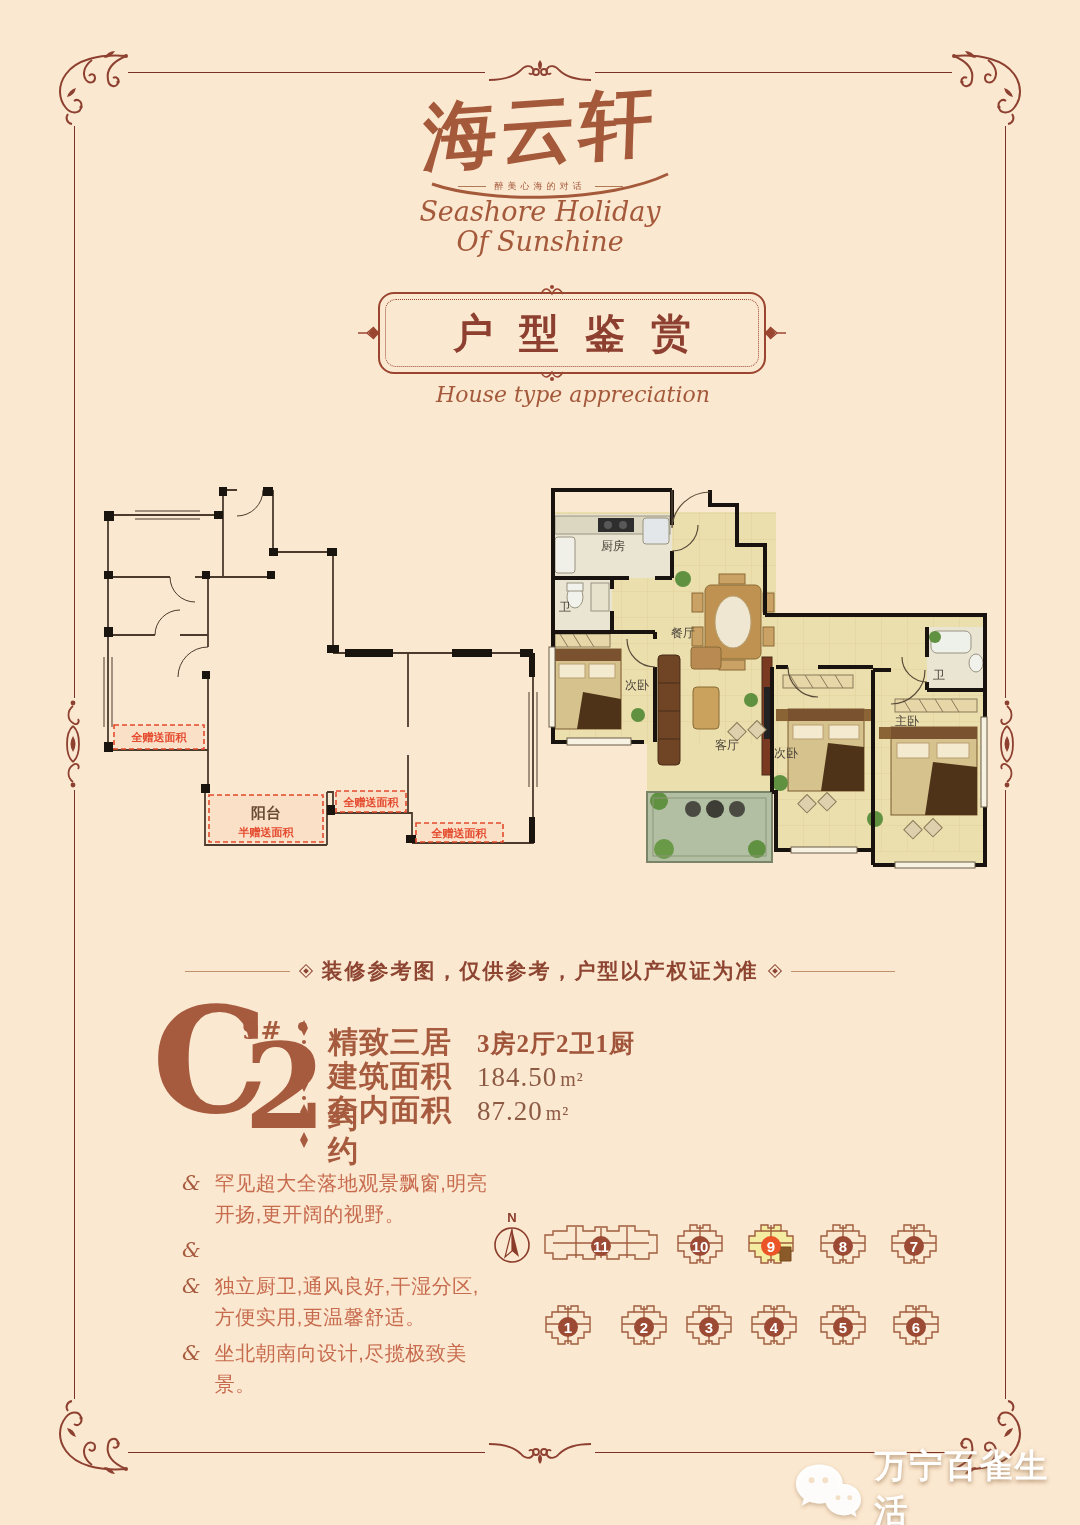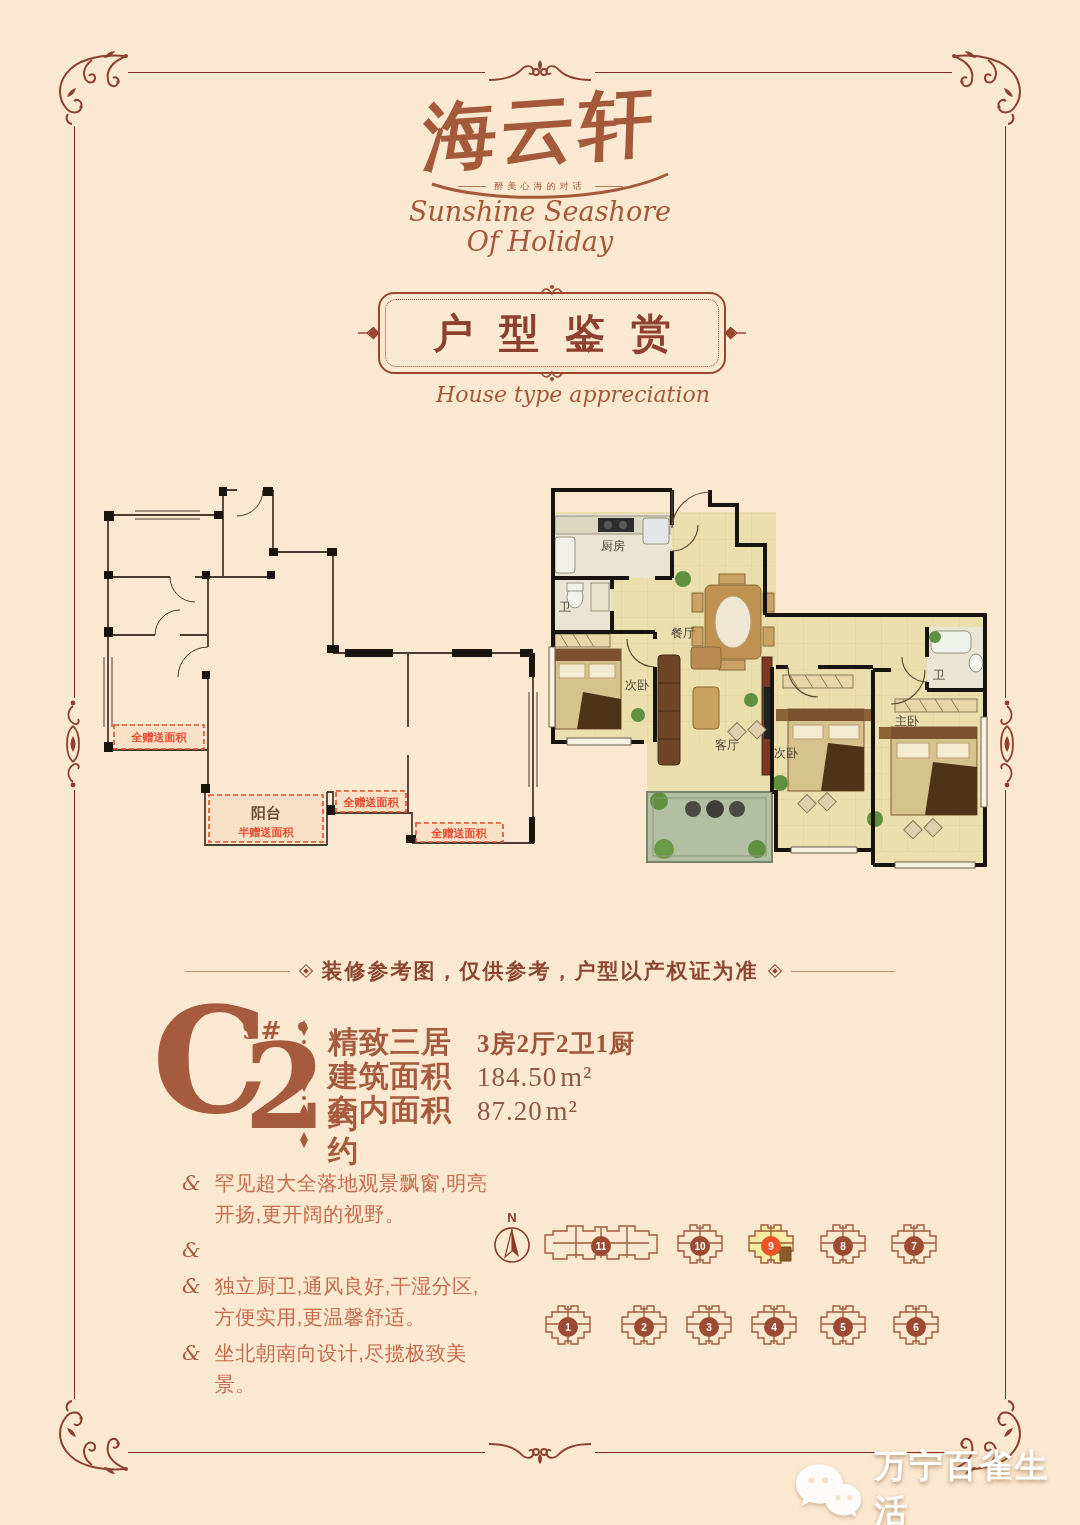--- a/index.html
+++ b/index.html
@@ -20,21 +20,21 @@
   
   .brand{position:absolute;left:0;top:92px;width:1080px;text-align:center;color:#a4593b;}
   .brand-title{display:inline-block;font-family:"DejaVu Serif","Liberation Serif",serif;font-weight:bold;
                font-size:74px;line-height:1;color:#a4593b;transform:rotate(-4deg) skewX(-6deg);letter-spacing:4px;}
   .brand-swash{position:absolute;left:430px;top:78px;}
   .brand-tagline{margin-top:14px;font-size:9px;letter-spacing:4px;color:#a4593b;}
   .tdash{display:inline-block;width:28px;height:1px;background:#b07a55;vertical-align:middle;margin:0 9px;}
   .brand-en{margin-top:4px;font-family:"DejaVu Serif","Liberation Serif",serif;font-style:italic;
             font-size:27px;line-height:30px;color:#a4593b;}
   
-  .banner{position:absolute;left:378px;top:292px;width:344px;height:78px;border:2.5px solid #9a4530;border-radius:16px;}
+  .banner{position:absolute;left:378px;top:292px;width:344px;height:78px;border:2.5px solid #9a4530;border-radius:16px;padding-left:40px;}
   .banner::before{content:'';position:absolute;inset:5px;border:1.5px dotted #9a4530;border-radius:11px;}
   .banner-title{position:absolute;inset:0;display:flex;align-items:center;justify-content:center;
                 font-family:"Liberation Serif","DejaVu Serif",serif;font-weight:bold;font-size:40px;
                 color:#8d4030;letter-spacing:26px;padding-left:26px;}
   .banner-wing{position:absolute;top:30px;}
   .wing-l{left:-22px;} .wing-r{right:-22px;transform:scaleX(-1);}
   .banner-tre{position:absolute;left:159px;}
   .tre-t{top:-12px;} .tre-b{bottom:-12px;transform:scaleY(-1);}
   .banner-sub{position:absolute;left:0;top:382px;width:1080px;text-align:center;
               font-family:"DejaVu Serif","Liberation Serif",serif;font-style:italic;font-size:22px;color:#a4593b;margin-left:33px;}
@@ -56,33 +56,33 @@
   .code-digit{position:absolute;left:92px;top:26px;font-size:118px;line-height:1;font-weight:bold;}
   .code-bno{position:absolute;left:90px;top:14px;font-size:25px;font-weight:bold;letter-spacing:1px;}
   .code-dot{position:absolute;left:146px;top:20px;width:9px;height:9px;border-radius:50%;background:#a65a3e;}
   .divider-beads{position:absolute;left:298px;top:1018px;}
   .specs{position:absolute;left:328px;top:1022px;width:420px;}
   .spec-row{display:flex;align-items:baseline;height:34px;}
   .spec-label{width:149px;font-family:"Liberation Serif","DejaVu Serif",serif;font-weight:bold;
               font-size:30px;color:#a65a3e;letter-spacing:1px;flex:0 0 auto;}
   .spec-value{font-family:"Liberation Serif","DejaVu Serif",serif;font-size:27px;color:#8d5a44;letter-spacing:1px;}
   .spec-row:first-child .spec-value{font-weight:bold;color:#a0543a;font-size:25px;text-align:right;}
-  .spec-unit{font-size:28px;margin-left:3px;}
+  .spec-unit{font-size:20px;margin-left:3px;}
   
   .features{position:absolute;left:182px;top:1168px;width:312px;list-style:none;margin:0;padding:0;}
   .features li{display:flex;gap:14px;margin-bottom:5px;}
   .feat-mark{font-family:"DejaVu Serif","Liberation Serif",serif;font-style:italic;font-size:21px;
              color:#a65a3e;line-height:31px;flex:0 0 16px;}
   .feat-text{font-size:20px;line-height:31px;color:#c76b4e;letter-spacing:0.5px;}
   
   .siteplan{position:absolute;left:478px;top:1200px;width:478px;height:160px;}
   .compass{position:absolute;left:12px;top:10px;}
   .bldg{position:absolute;}
   .badge{position:absolute;left:50%;top:50%;transform:translate(-50%,-50%);width:20px;height:20px;
-         border-radius:50%;background:#9c4a33;color:#fff;font-size:10px;font-weight:bold;
+         border-radius:50%;background:#9c4a33;color:#fff;font-size:15px;font-weight:bold;
          display:flex;align-items:center;justify-content:center;}
   .bldg-hl .badge{background:#ea5426;}
   
   .watermark{position:absolute;left:792px;top:1444px;display:flex;align-items:center;gap:10px;}
   .wm-text{font-size:33px;font-weight:bold;color:#ffffff;letter-spacing:2px;
            text-shadow:0 2px 4px rgba(140,100,60,0.65);}
   svg text{font-family:"Liberation Sans","DejaVu Sans",sans-serif;}
 </style>
 </head>
 <body>
@@ -189,22 +189,22 @@
     </svg>
   </div>
 
   <header class="brand">
     <div><span class="brand-title">海云轩</span></div>
     <svg class="brand-swash" width="240" height="36" viewBox="0 0 240 36">
       <path d="M2,14 C60,34 180,32 238,4" stroke="#a4593b" stroke-width="3" fill="none"></path>
     </svg>
     <div class="brand-tagline"><span class="tdash"></span><span>醉美心海的对话</span><span class="tdash"></span></div>
     <div class="brand-en">
-      <div>Sunshine Seashore</div>
-      <div>Of Holiday</div>
+      <div>Seashore Holiday</div>
+      <div>Of Sunshine</div>
     </div>
   </header>
 
   <div class="banner">
     <div class="banner-title">户型鉴赏</div>
     <svg class="banner-wing wing-l" width="22" height="18" viewBox="0 0 22 18">
       <path d="M0,9 H9 M9,9 L16,3 M9,9 L16,15" stroke="#9a4530" stroke-width="1.6" fill="none"></path>
       <rect x="12" y="5" width="8" height="8" transform="rotate(45 16 9)" fill="#9a4530"></rect>
     </svg>
     <svg class="banner-wing wing-r" width="22" height="18" viewBox="0 0 22 18">

